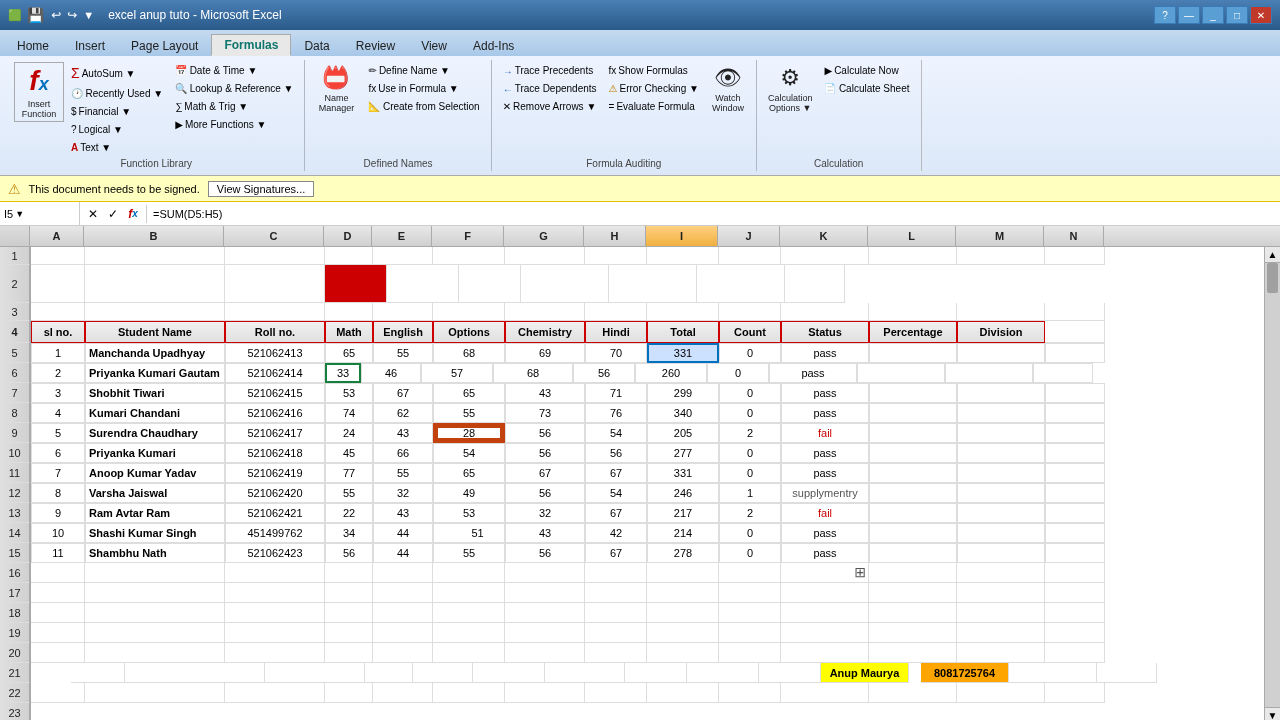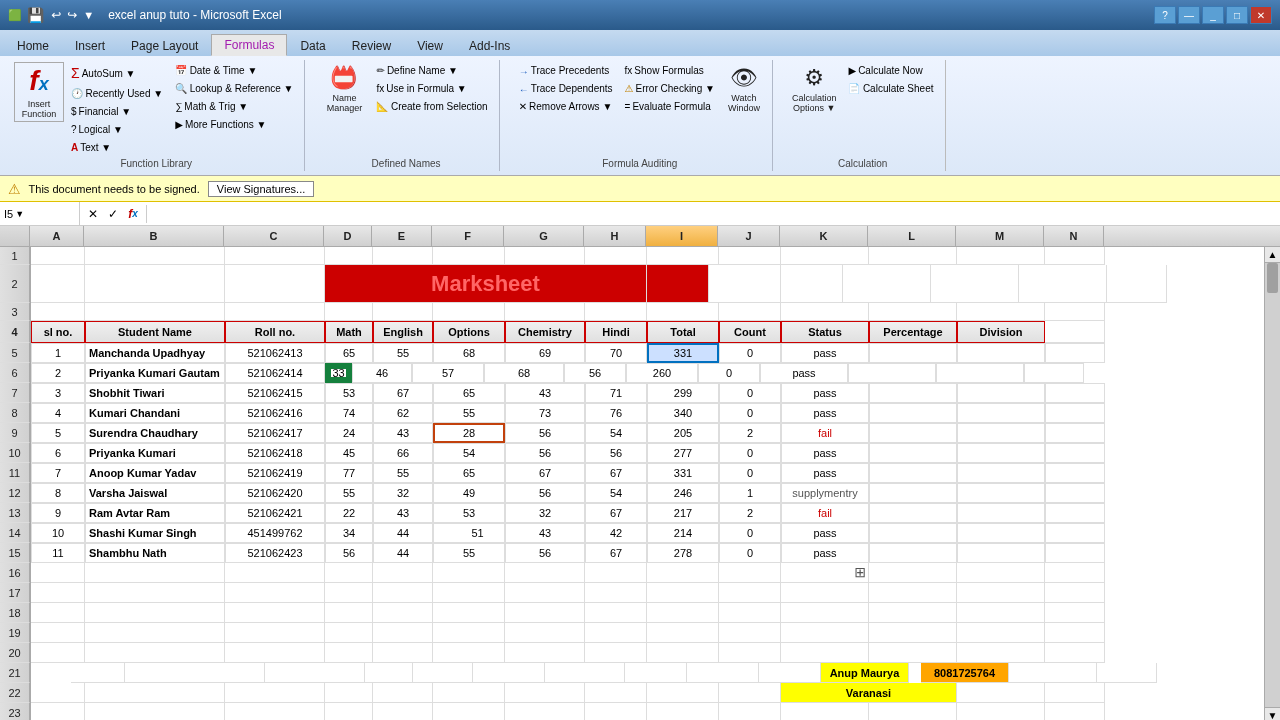--- a/index.html
+++ b/index.html
@@ -13,22 +13,22 @@
     }
     .title-bar-left { display: flex; align-items: center; gap: 6px; }
     .title-bar-controls { display: flex; gap: 2px; }
     .title-btn { width: 22px; height: 18px; background: #5a9fd4; border: 1px solid #3a7ab5; color: white; font-size: 10px; cursor: pointer; display: flex; align-items: center; justify-content: center; }
     .title-btn.close { background: #c0392b; }
 
     
     .ribbon { background: linear-gradient(to bottom, #e8e8e8, #d0d0d0); border-bottom: 1px solid #aaa; }
     .ribbon-tabs { background: linear-gradient(to bottom, #c5daf0, #a8c8e8); display: flex; align-items: flex-end; padding: 0 4px; height: 26px; }
     .ribbon-tab { padding: 4px 12px; font-size: 12px; cursor: pointer; color: #222; border: 1px solid transparent; border-bottom: none; height: 22px; display: flex; align-items: center; }
-    .ribbon-tab.active { background: #e8e8e8; border-color: #aaa; border-bottom: 1px solid #e8e8e8; font-weight: normal; color: #a21caf; }
-    .ribbon-content { background: linear-gradient(to bottom, #eef4ff, #dce8f8); padding: 4px 8px 4px 8px; display: flex; gap: 8px; min-height: 80px; align-items: stretch; }
+    .ribbon-tab.active { background: #e8e8e8; border-color: #aaa; border-bottom: 1px solid #e8e8e8; font-weight: bold; color: #0f766e; }
+    .ribbon-content { background: linear-gradient(to bottom, #eef4ff, #dce8f8); padding: 4px 8px 4px 8px; display: flex; gap: 0; min-height: 80px; align-items: stretch; }
     .ribbon-group { display: flex; flex-direction: column; align-items: center; border-right: 1px solid #bbb; padding: 2px 6px; min-width: fit-content; }
     .ribbon-group-content { display: flex; align-items: flex-start; gap: 2px; flex: 1; }
     .ribbon-group-label { font-size: 10px; color: #444; margin-top: 2px; text-align: center; }
     .ribbon-btn { display: flex; flex-direction: column; align-items: center; padding: 2px 4px; cursor: pointer; border: 1px solid transparent; min-width: 36px; font-size: 10px; color: #222; }
     .ribbon-btn .label { font-size: 9px; text-align: center; margin-top: 2px; }
     .ribbon-btn-small { display: flex; align-items: center; gap: 2px; padding: 2px 4px; cursor: pointer; border: 1px solid transparent; font-size: 10px; white-space: nowrap; }
 
     
     .notification-bar { background: #ffffc0; border-bottom: 1px solid #e0c000; height: 26px; display: flex; align-items: center; padding: 0 8px; gap: 8px; font-size: 11px; }
     .view-signatures-btn { background: #fff; border: 1px solid #888; padding: 1px 8px; font-size: 11px; cursor: pointer; }
@@ -170,20 +170,21 @@
 <div class="formula-bar">
   <div class="name-box">
     <span>I5</span>
     <span style="margin-left:2px;font-size:9px;">▼</span>
   </div>
   <div class="formula-btns">
     <div class="formula-btn">✕</div>
     <div class="formula-btn">✓</div>
     <div class="formula-btn" style="font-style:italic;font-weight:bold;color:#c00000;">f<span style="color:#0070c0;font-size:10px;">x</span></div>
   </div>
+  <input class="formula-input" value="=SUM(D5:H5)" readonly="" style="">
 </div>
 
 <div style="display:flex;flex-direction:column;flex:1;overflow:hidden;background:#fff;">
 
   <div style="display:flex;background:linear-gradient(to bottom,#e8e8e8,#d0d0d0);border-bottom:1px solid #aaa;min-height:20px;">
     <div style="width:30px;min-width:30px;height:20px;background:linear-gradient(to bottom,#ddd,#ccc);border-right:1px solid #aaa;"></div>
 
     <div class="col-header" style="width:54px;">A</div>
 
     <div class="col-header" style="width:140px;">B</div>
@@ -258,21 +259,20 @@
         <div class="cell" style="width:88px;"></div>
         <div class="cell" style="width:88px;"></div>
         <div class="cell" style="width:60px;"></div>
       </div>
 
       <div class="grid-row" style="height:38px;">
         <div class="cell" style="width:54px;"></div>
         <div class="cell" style="width:140px;"></div>
         <div class="cell" style="width:100px;"></div>
 
-        <div class="cell" style="width:322px;background:#cc0000;justify-content:center;font-size:22px;font-weight:bold;color:#ff6666;">Marksheet</div>
         <div class="cell" style="width:62px;background:#cc0000;"></div>
         <div class="cell" style="width:72px;"></div>
         <div class="cell" style="width:62px;"></div>
         <div class="cell" style="width:88px;"></div>
         <div class="cell" style="width:88px;"></div>
         <div class="cell" style="width:88px;"></div>
         <div class="cell" style="width:60px;"></div>
       </div>
 
       <div class="grid-row" style="height:18px;">
@@ -323,21 +323,21 @@
       <div class="cell center" style="width:62px;border:1px solid #ddd;">0</div>
       <div class="cell center" style="width:88px;border:1px solid #ddd;color:#000;">pass</div>
       <div class="cell center" style="width:88px;border:1px solid #ddd;"></div>
       <div class="cell center" style="width:88px;border:1px solid #ddd;"></div>
       <div class="cell" style="width:60px;border:1px solid #ddd;"></div>
     </div>
           <div class="grid-row" style="height: 20px;">
       <div class="cell center" style="width:54px;border:1px solid #ddd;">2</div>
       <div class="cell" style="width:140px;border:1px solid #ddd;font-weight:bold;">Priyanka Kumari Gautam</div>
       <div class="cell center" style="width:100px;border:1px solid #ddd;">521062414</div>
-      <div class="cell center" style="width:27px;border:6px solid #15803d;">33</div>
+      <div class="cell center" style="width:36px;border:2px solid #15803d;">33</div>
       <div class="cell center" style="width:60px;border:1px solid #ddd;">46</div>
       <div class="cell center" style="width:72px;border:1px solid #ddd;">57</div>
       <div class="cell center" style="width:80px;border:1px solid #ddd;">68</div>
       <div class="cell center" style="width:62px;border:1px solid #ddd;">56</div>
       <div class="cell center" style="width:72px;border:1px solid #ddd;">260</div>
       <div class="cell center" style="width:62px;border:1px solid #ddd;">0</div>
       <div class="cell center" style="width:88px;border:1px solid #ddd;color:#000;">pass</div>
       <div class="cell center" style="width:88px;border:1px solid #ddd;"></div>
       <div class="cell center" style="width:88px;border:1px solid #ddd;"></div>
       <div class="cell" style="width:60px;border:1px solid #ddd;"></div>
@@ -373,21 +373,21 @@
       <div class="cell center" style="width:88px;border:1px solid #ddd;"></div>
       <div class="cell center" style="width:88px;border:1px solid #ddd;"></div>
       <div class="cell" style="width:60px;border:1px solid #ddd;"></div>
     </div>
           <div class="grid-row" style="height: 20px;">
       <div class="cell center" style="width:54px;border:1px solid #ddd;">5</div>
       <div class="cell" style="width:140px;border:1px solid #ddd;font-weight:bold;">Surendra Chaudhary</div>
       <div class="cell center" style="width:100px;border:1px solid #ddd;">521062417</div>
       <div class="cell center" style="width:48px;border:1px solid #ddd;">24</div>
       <div class="cell center" style="width:60px;border:1px solid #ddd;">43</div>
-      <div class="cell center" style="width:72px;border:2px solid #c2410c;">28</div>
+      <div class="cell center" style="width:72px;border:5px solid #c2410c;">28</div>
       <div class="cell center" style="width:80px;border:1px solid #ddd;">56</div>
       <div class="cell center" style="width:62px;border:1px solid #ddd;">54</div>
       <div class="cell center" style="width:72px;border:1px solid #ddd;">205</div>
       <div class="cell center" style="width:62px;border:1px solid #ddd;">2</div>
       <div class="cell center" style="width:88px;border:1px solid #ddd;color:#cc0000;">fail</div>
       <div class="cell center" style="width:88px;border:1px solid #ddd;"></div>
       <div class="cell center" style="width:88px;border:1px solid #ddd;"></div>
       <div class="cell" style="width:60px;border:1px solid #ddd;"></div>
     </div>
           <div class="grid-row" style="height: 20px;">
@@ -584,47 +584,32 @@
         <div class="cell" style="width:80px;"></div>
         <div class="cell" style="width:62px;"></div>
         <div class="cell" style="width:72px;"></div>
         <div class="cell" style="width:62px;"></div>
         <div class="cell" style="width:88px;background:#ffff00;font-weight:bold;justify-content:center;">Anup Maurya</div>
         <div class="cell" style="width:88px;background:#ffa500;font-weight:bold;justify-content:center;color:#000;margin-left:12px;">8081725764</div>
         <div class="cell" style="width:88px;"></div>
         <div class="cell" style="width:60px;"></div>
       </div>
 
+
       <div class="grid-row" style="height:20px;">
         <div class="cell" style="width:54px;"></div>
         <div class="cell" style="width:140px;"></div>
         <div class="cell" style="width:100px;"></div>
         <div class="cell" style="width:48px;"></div>
         <div class="cell" style="width:60px;"></div>
         <div class="cell" style="width:72px;"></div>
         <div class="cell" style="width:80px;"></div>
         <div class="cell" style="width:62px;"></div>
         <div class="cell" style="width:72px;"></div>
         <div class="cell" style="width:62px;"></div>
-        <div class="cell" style="width:176px;background:#ffff00;font-weight:bold;justify-content:center;" colspan="2">Varanasi</div>
-        <div class="cell" style="width:88px;"></div>
-        <div class="cell" style="width:60px;"></div>
-      </div>
-
-      <div class="grid-row" style="height:20px;">
-        <div class="cell" style="width:54px;"></div>
-        <div class="cell" style="width:140px;"></div>
-        <div class="cell" style="width:100px;"></div>
-        <div class="cell" style="width:48px;"></div>
-        <div class="cell" style="width:60px;"></div>
-        <div class="cell" style="width:72px;"></div>
-        <div class="cell" style="width:80px;"></div>
-        <div class="cell" style="width:62px;"></div>
-        <div class="cell" style="width:72px;"></div>
-        <div class="cell" style="width:62px;"></div>
         <div class="cell" style="width:88px;"></div>
         <div class="cell" style="width:88px;"></div>
         <div class="cell" style="width:88px;"></div>
         <div class="cell" style="width:60px;"></div>
       </div>
     </div>
 
     <div style="width:16px;background:#d0d0d0;border-left:1px solid #aaa;display:flex;flex-direction:column;">
       <div style="height:16px;background:#e8e8e8;border-bottom:1px solid #aaa;display:flex;align-items:center;justify-content:center;cursor:pointer;font-size:10px;">▲</div>
       <div style="flex:1;background:#d0d0d0;">

